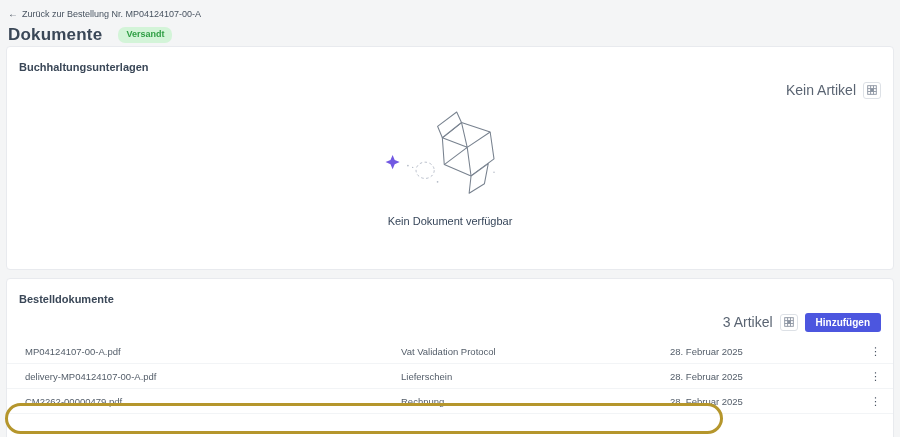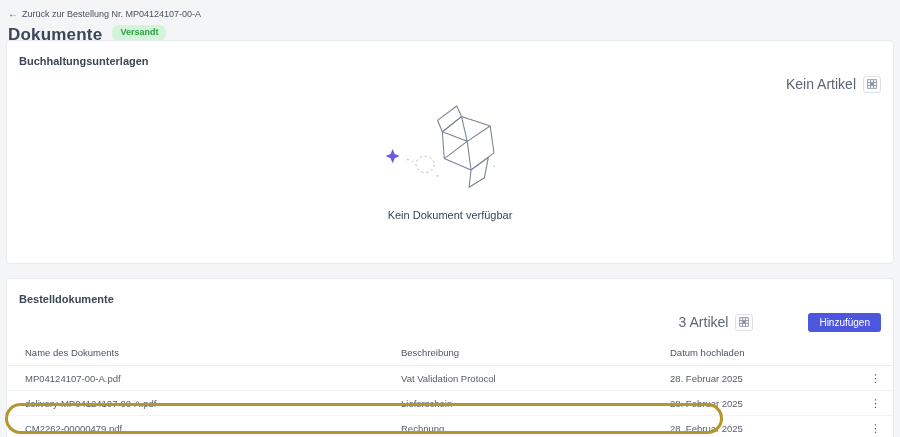--- a/index.html
+++ b/index.html
@@ -12,49 +12,49 @@
   }
   .page { position:relative; width:900px; height:437px; }
 
   
   .topbar { padding:3px 8px 0 8px; }
   .back-link {
     display:inline-flex; align-items:center; gap:4px;
     font-size:9px; color:#47525f; text-decoration:none; cursor:pointer;
   }
   .back-link .arrow { font-size:10px; line-height:1; }
-  .title-row { display:flex; align-items:flex-start; gap:10px; margin-top:4px; }
+  .title-row { display:flex; align-items:center; gap:16px; margin-top:4px; }
   .page-title { font-size:17px; font-weight:700; color:#3a4757; letter-spacing:.2px; }
   .badge {
     font-size:9px; font-weight:700; padding:2px 8px; border-radius:7px;
     background:#d3f4d8; color:#2f9e44; line-height:1.3;
   }
   .subtitle { margin-top:5px; font-size:9.5px; color:#8b94a1; }
 
   
   .card {
     position:absolute; left:6px; right:6px;
     background:#ffffff; border:1px solid #e8eaee; border-radius:4px;
   }
-  .card-accounting { top:40px; height:224px; }
+  .card-accounting { top:46px; height:224px; }
   .card-orders { top:278px; height:220px; }
   .card h2 { font-size:11px; font-weight:700; color:#3a4757; padding:14px 12px 0 12px; }
   .toolbar {
     display:flex; align-items:center; justify-content:flex-end; gap:7px;
     padding:8px 12px 0 12px; height:26px;
   }
   .count-label { font-size:14px; color:#5a6472; }
   .icon-btn {
     width:18px; height:17px; border:1px solid #dde1e6; border-radius:3px;
     background:#fff; display:flex; align-items:center; justify-content:center;
     cursor:pointer; padding:0;
   }
   .btn-primary {
-    border:none; border-radius:3px; color:#fff; font-size:10px; font-weight:400;
-    padding:4px 11px; cursor:pointer; font-family:"Liberation Sans", sans-serif;margin-left:48px;
+    border:none; border-radius:3px; color:#fff; font-size:10px; font-weight:700;
+    padding:4px 11px; cursor:pointer; font-family:"Liberation Sans", sans-serif;
   }
 
   
   .empty-state { text-align:center; }
   .empty-illustration { margin-top:12px; }
   .empty-text { font-size:11px; font-weight:400; color:#37465a; margin-top:12px; }
 
   
   .doc-table { margin-top:8px; }
   .t-row {
@@ -161,26 +161,20 @@
               <line x1="6.5" y1="0.7" x2="6.5" y2="9.3"></line>
             </g>
             <rect x="3.6" y="3.6" width="2.9" height="2.9" fill="#8a93a0"></rect>
           </svg>
         </span>
       </button>
       <button class="btn-primary" style="background:#4c56df;">Hinzufügen</button>
     </div>
 
     <div class="doc-table">
-      <div class="t-row t-head">
-        <span class="cell">Name des Dokuments</span>
-        <span class="cell">Beschreibung</span>
-        <span class="cell">Datum hochladen</span>
-        <span class="cell"></span>
-      </div>
       <div class="t-body">
         <div class="t-row">
           <span class="cell">MP04124107-00-A.pdf</span>
           <span class="cell">Vat Validation Protocol</span>
           <span class="cell">28. Februar 2025</span>
           <span class="kebab">⋮</span>
         </div>
         <div class="t-row">
           <span class="cell">delivery-MP04124107-00-A.pdf</span>
           <span class="cell">Lieferschein</span>

